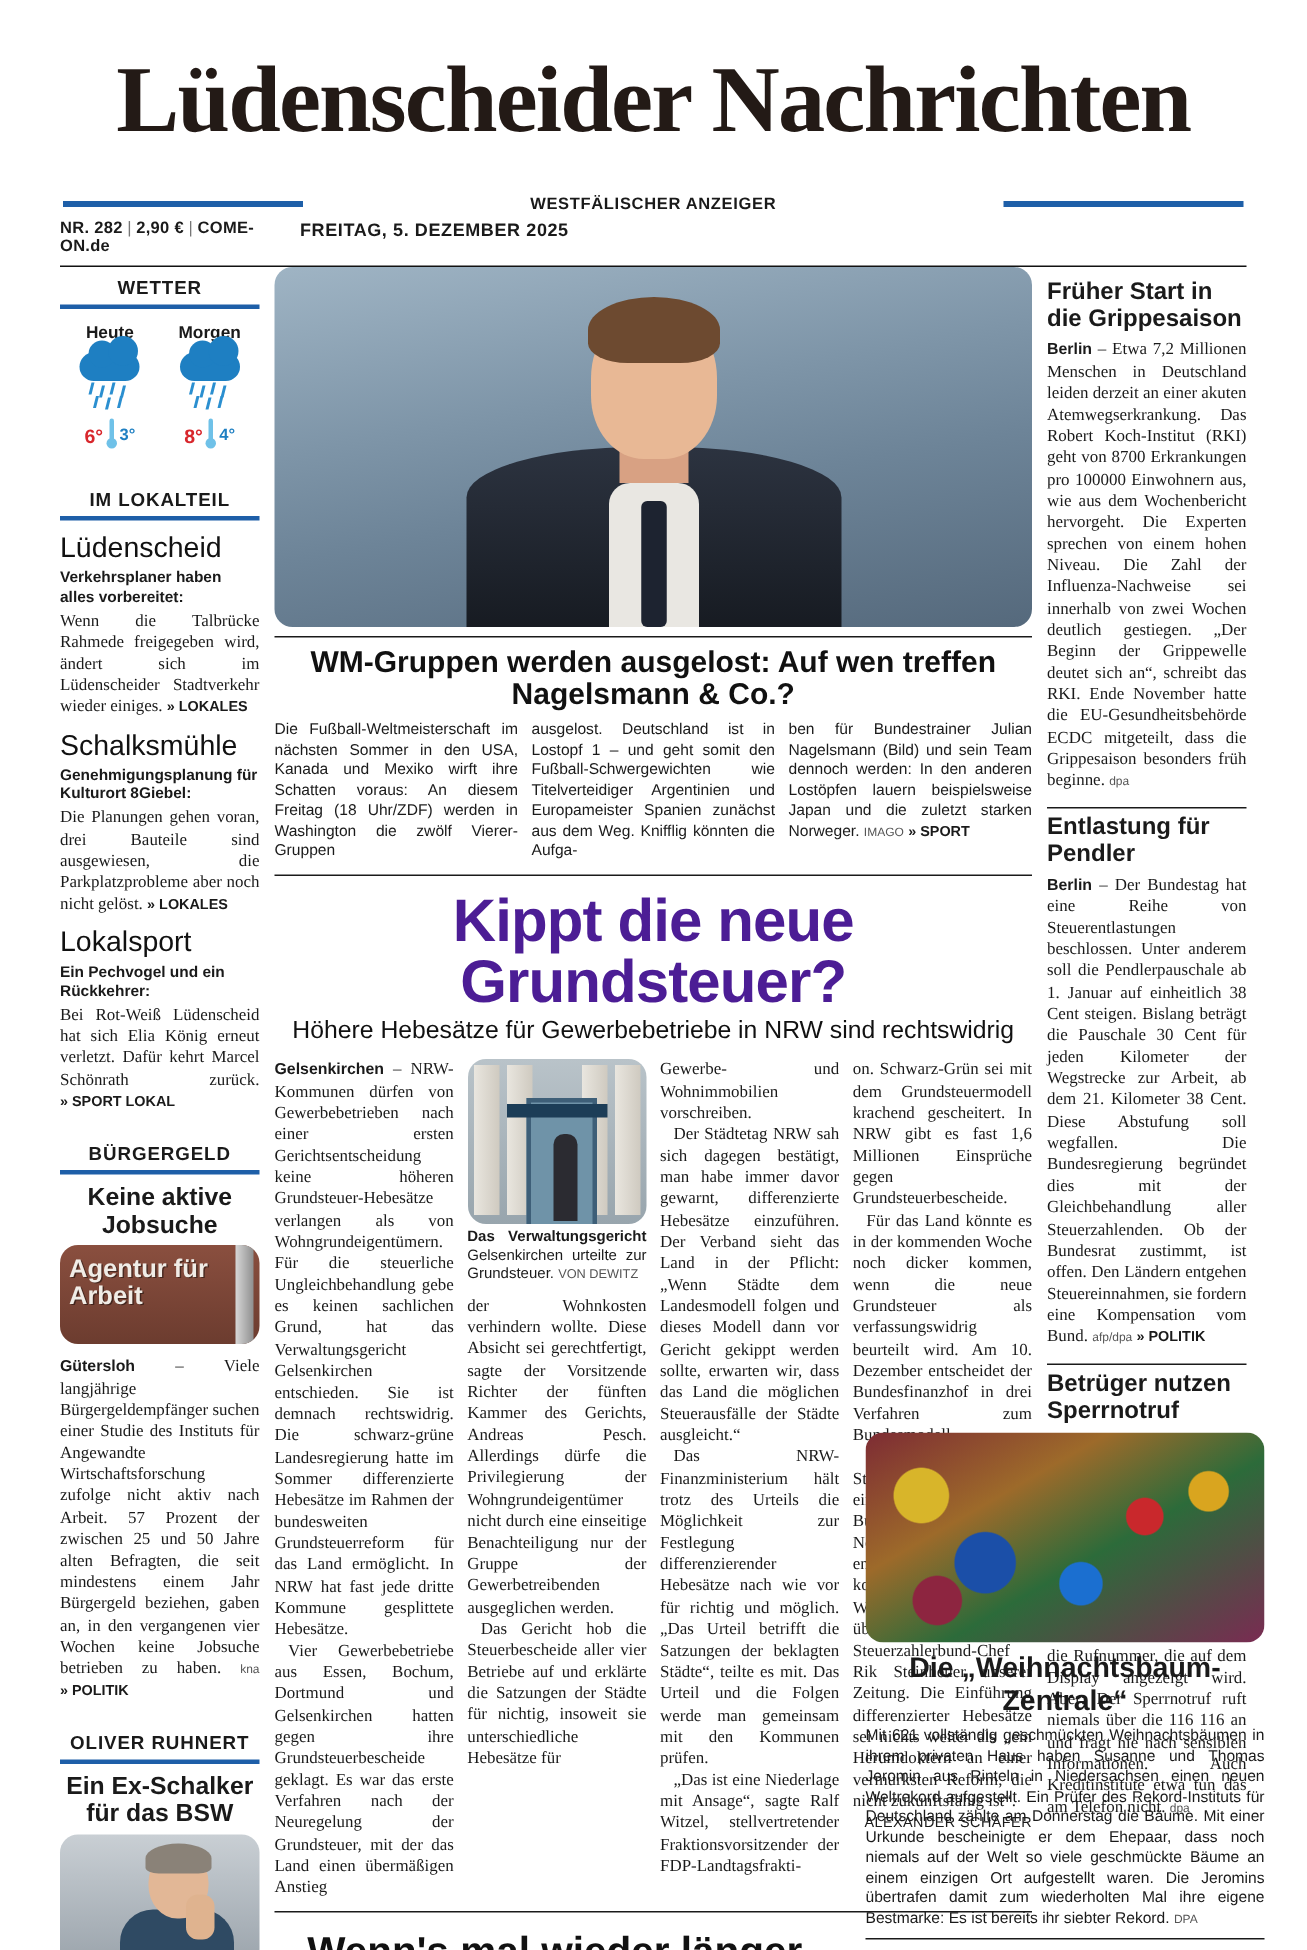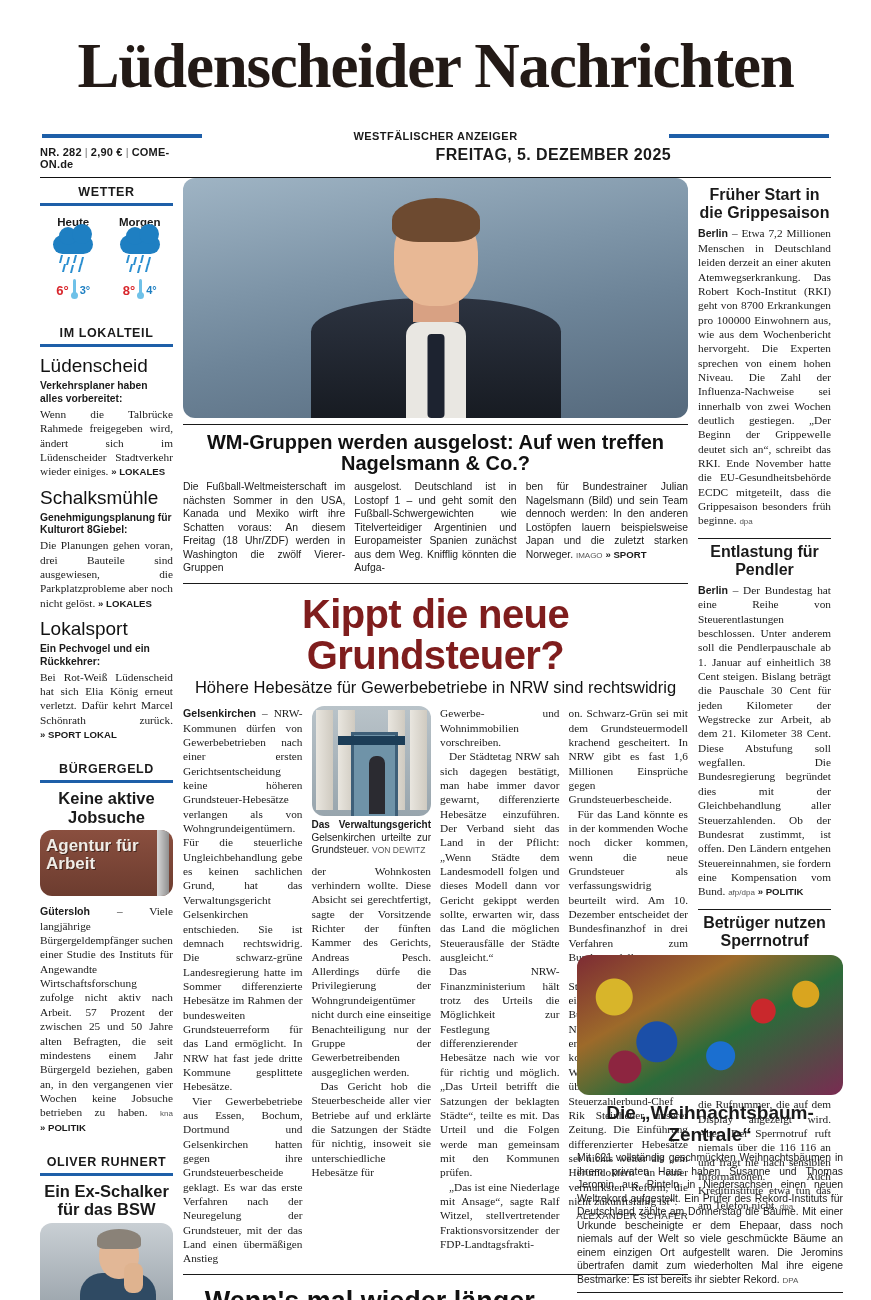--- a/index.html
+++ b/index.html
@@ -15,22 +15,22 @@
     text-align:center;white-space:nowrap;
   }
   .rule-row{display:flex;align-items:center;gap:0;margin-top:32px;padding:0 2px;}
   .rule-row .bar{height:4px;background:#1e5fa8;flex:0 0 160px;}
   .rule-row .mid{flex:1;text-align:center;font-family:"Liberation Sans",sans-serif;
     font-weight:700;font-size:11px;letter-spacing:.45px;color:#1a1a1a;}
   .meta-row{display:flex;align-items:flex-start;margin-top:4px;}
   .meta-left{flex:0 0 160px;font-family:"Liberation Sans",sans-serif;font-weight:700;
     font-size:11px;letter-spacing:.2px;color:#1a1a1a;}
   .meta-left .sep{color:#777;font-weight:400;margin:0 3px;}
-  .meta-mid{flex:1;text-align:right;font-family:"Liberation Sans",sans-serif;
-    font-weight:700;font-size:16px;letter-spacing:.4px;}
+  .meta-mid{flex:1;text-align:left;font-family:"Liberation Sans",sans-serif;
+    font-weight:700;font-size:12px;letter-spacing:.4px;}
   .meta-right{flex:0 0 160px;}
   .top-hr{height:1px;background:#111;margin:7px 40px 0 40px;}
 
   
   .grid{display:flex;padding:0 40px;margin-top:0;gap:0;}
   .col-left{width:133px;flex:0 0 133px;}
   .col-mid{flex:1;padding:0 10px;}
   .col-right{width:133px;flex:0 0 133px;}
 
   
@@ -119,29 +119,29 @@
      radial-gradient(circle at 54% 72%,#1b6fd0 0 14px,transparent 15px),
      radial-gradient(circle at 70% 40%,#c9282c 0 12px,transparent 13px),
      radial-gradient(circle at 86% 28%,#d9a51f 0 13px,transparent 14px),
      radial-gradient(circle at 18% 80%,#8d2540 0 16px,transparent 17px),
      linear-gradient(150deg,#7d2b34 0%,#9d6a2a 32%,#2c6b3a 58%,#7a2b52 100%);}
 
   
   .three{display:flex;gap:9px;}
   .three > div{flex:1;}
   .hl-huge{font-family:"Liberation Sans",sans-serif;font-weight:700;font-size:40px;
-    line-height:1.03;text-align:center;margin:10px 0 2px;letter-spacing:-.6px;color:#7f1d1d;}
+    line-height:1.03;text-align:center;margin:10px 0 2px;letter-spacing:-.6px;color:#4c1d95;}
   .hl-sub{font-family:"Liberation Sans",sans-serif;font-weight:400;font-size:16.5px;
     text-align:center;margin-bottom:9px;color:#111;}
   .hl-mid{font-family:"Liberation Sans",sans-serif;font-weight:700;font-size:27px;
     text-align:center;line-height:1.05;margin:8px 0 2px;color:#111;}
   .hl-small{font-family:"Liberation Sans",sans-serif;font-weight:700;font-size:16.5px;
     text-align:center;line-height:1.12;margin:6px 0 4px;}
   .hl-right{font-family:"Liberation Sans",sans-serif;font-weight:700;font-size:16px;
-    text-align:center;line-height:1.13;margin:4px 0 4px;}
+    text-align:left;line-height:1.13;margin:4px 0 4px;}
   .xmas-title{font-family:"Liberation Sans",sans-serif;font-weight:700;font-size:19px;
     text-align:center;margin:7px 0 5px;}
   .sign{font-family:"Liberation Sans",sans-serif;font-weight:400;font-size:9.6px;
     text-align:right;letter-spacing:.3px;margin-top:2px;}
   p{margin:0;text-indent:9px;}
   p.first{text-indent:0;}
 </style>
 </head>
 <body>
 

